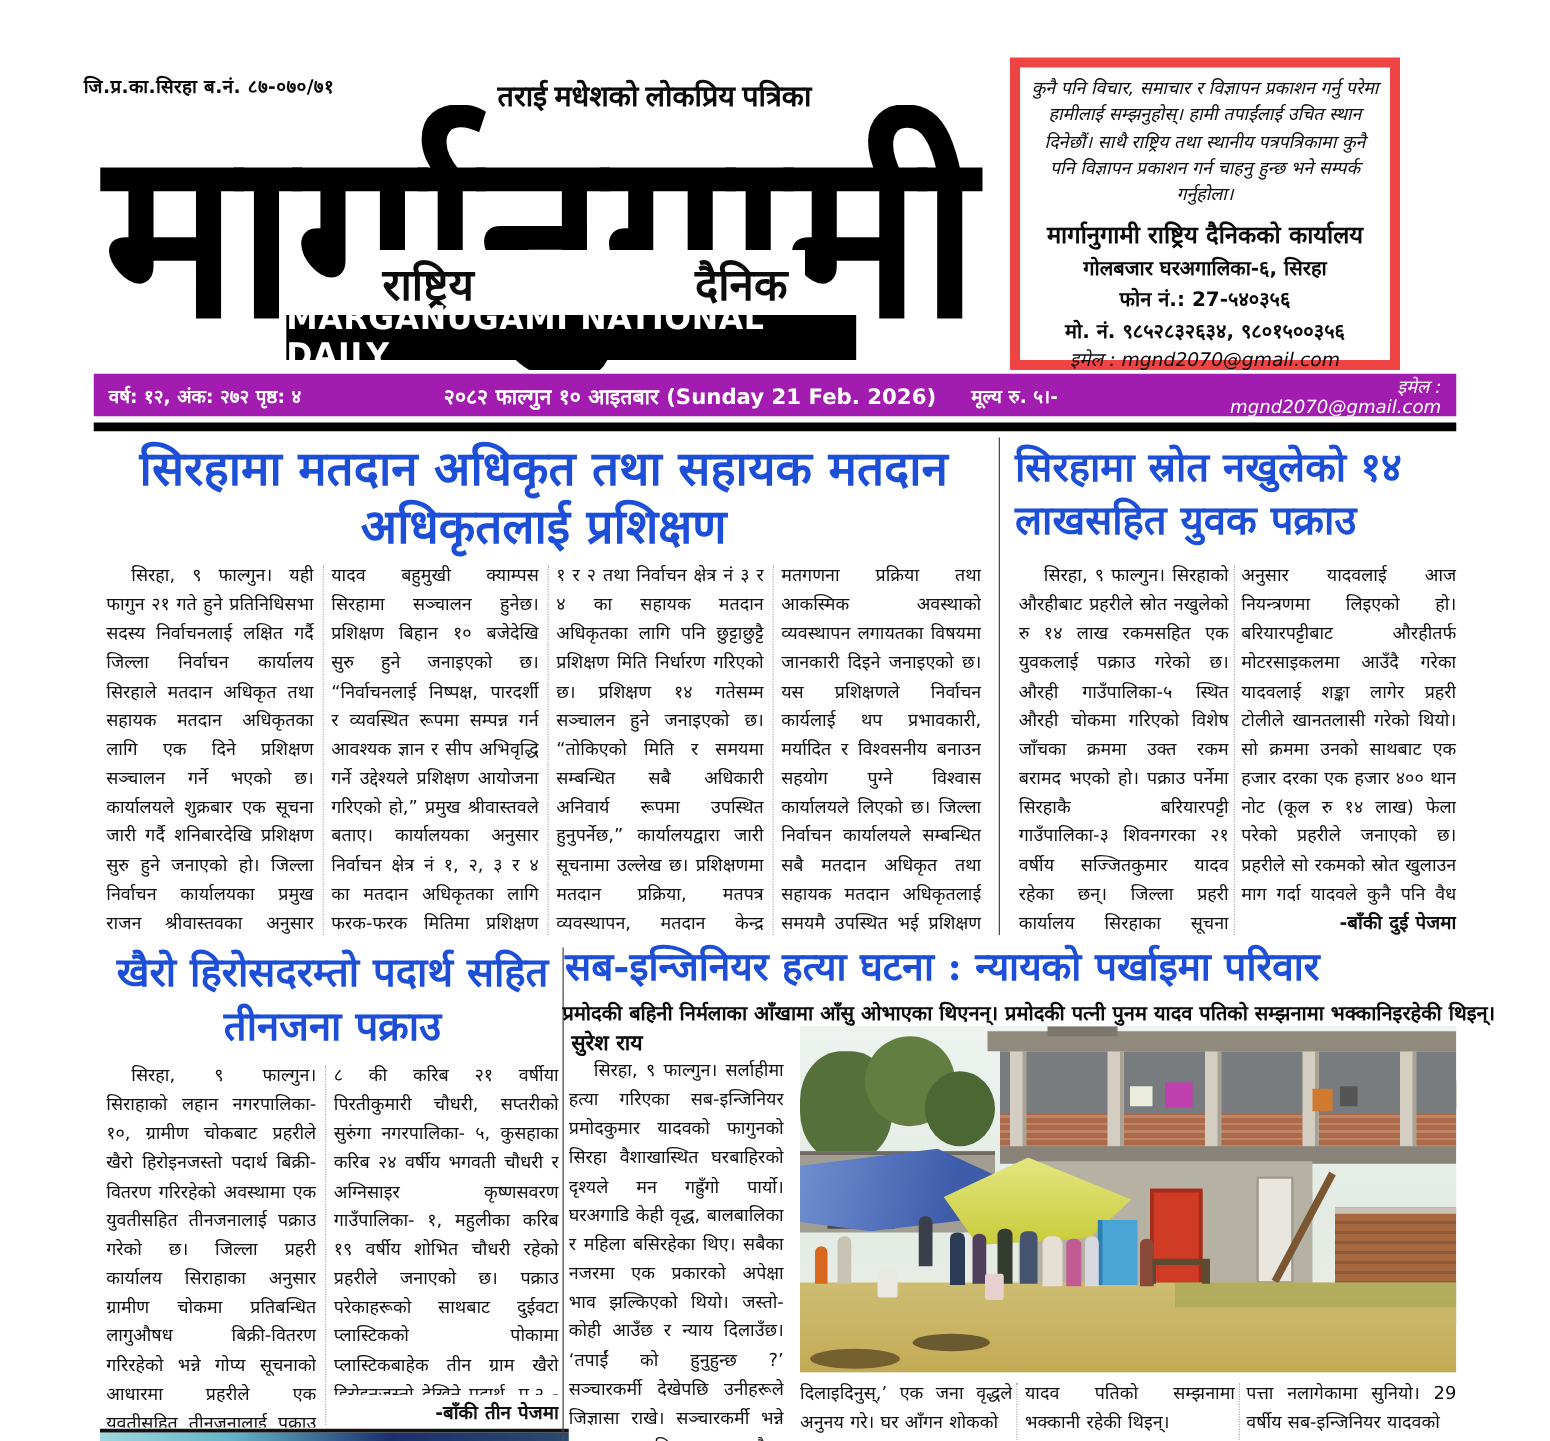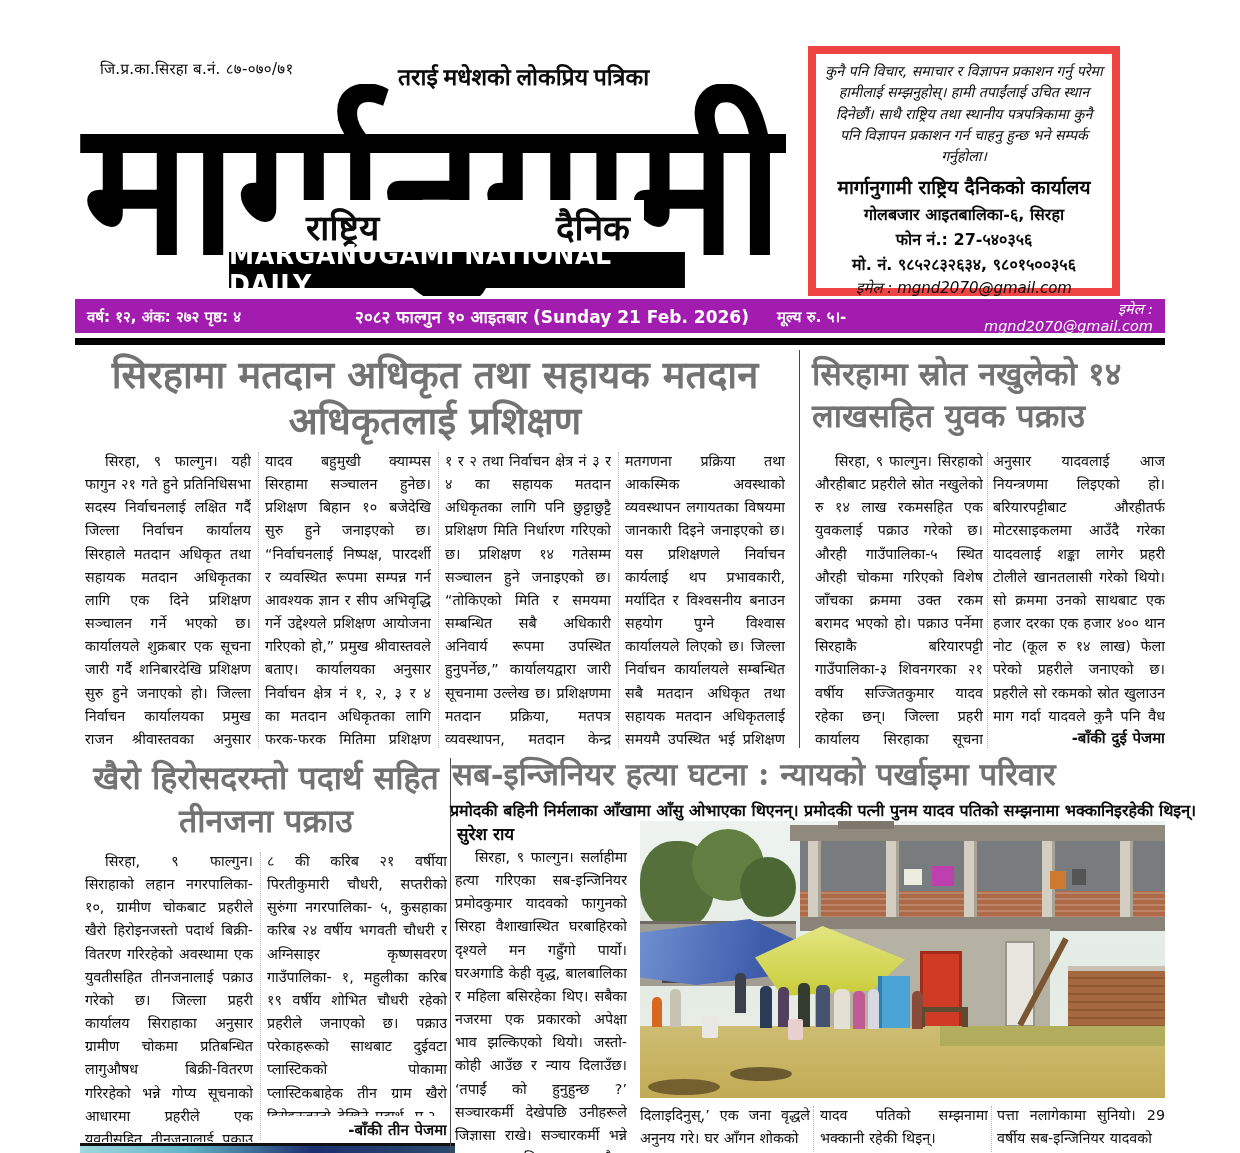--- a/index.html
+++ b/index.html
@@ -3,21 +3,21 @@
 <meta charset="utf-8">
 <style>
   html,body{margin:0;padding:0;background:#e8e8e8;}
   .page{
     position:relative;width:1240px;height:1153px;background:#ffffff;
     overflow:hidden;margin:0 auto;
     font-family:"DejaVu Sans",sans-serif;color:#0b0b0b;
   }
   .abs{position:absolute;}
   
-  .reg-no{left:100px;top:58px;font-size:15px;font-weight:400;letter-spacing:.3px;}
+  .reg-no{left:67px;top:58px;font-size:15px;font-weight:700;letter-spacing:.3px;}
   .tagline{left:398px;top:60px;font-size:23px;font-weight:800;font-family:Liberation Serif, serif;}
   .logo-wrap{left:80px;top:84px;width:706px;height:212px;}
   .logo-svg{display:block;width:706px;height:212px;}
   .logo-sub{left:292px;top:200px;width:352px;height:52px;background:#fff;
     display:flex;justify-content:space-between;align-items:center;padding:0 14px;
     font-size:35px;font-weight:700;font-family:"DejaVu Serif",serif;box-sizing:border-box;}
   .logo-eng{left:222px;top:252px;width:470px;height:36px;background:#000;color:#fff;
     display:flex;align-items:center;justify-content:center;font-size:26px;font-weight:800;
     letter-spacing:.5px;transform:scaleX(.97);}
   .contact-box{left:808px;top:46px;width:312px;height:250px;border:8px solid #ef4444;
@@ -28,21 +28,21 @@
   .cb-email{font-size:15px;font-style:italic;margin-top:2px;}
   
   .datebar{left:75px;top:299px;width:1090px;height:34px;background:#a21caf;color:#fff;
     display:flex;align-items:center;box-sizing:border-box;padding:0 12px;}
   .db-issue{font-size:15px;font-weight:700;width:240px;}
   .db-date{font-size:17px;font-weight:600;width:450px;text-align:center;}
   .db-price{font-size:15px;font-weight:700;width:170px;text-align:left;}
   .db-email{font-size:14.5px;font-style:italic;flex:1;text-align:right;}
   .rule-thick{left:75px;top:338px;width:1090px;height:7px;background:#000;}
   
-  .hl{font-family:"DejaVu Serif",serif;font-weight:700;line-height:1.22;color:#737373;}
+  .hl{font-family:"DejaVu Serif",serif;font-weight:700;line-height:1.22;color:#1d4ed8;}
   .hl1{left:85px;top:352px;width:700px;font-size:38px;text-align:center;}
   .hl2{left:812px;top:354px;width:353px;font-size:32px;text-align:left;line-height:1.3;}
   .hl3{left:85px;top:757px;width:362px;font-size:32px;text-align:center;line-height:1.35;}
   .hl4{left:452px;top:756px;width:714px;font-size:31px;text-align:left;white-space:nowrap;}
   .subhead4{left:450px;top:799px;width:716px;font-size:16px;text-align:right;white-space:nowrap;font-weight:600;}
   .byline{left:457px;top:822px;width:170px;font-size:17px;font-weight:800;}
   .col{font-size:14.3px;line-height:1.62;text-align:justify;overflow:hidden;word-spacing:.5px;color:#111;}
   .indent{text-indent:20px;}
   .colflex{display:flex;flex-direction:column;}
   .colflex .coltext{flex:1;overflow:hidden;}
@@ -71,21 +71,21 @@
   </div>
   <div class="abs logo-sub">
     <span>राष्ट्रिय</span>
     <span>दैनिक</span>
   </div>
   <div class="abs logo-eng">MARGANUGAMI NATIONAL DAILY</div>
 
   <div class="abs contact-box">
     <div class="cb-notice">कुनै पनि विचार, समाचार र विज्ञापन प्रकाशन गर्नु परेमा हामीलाई सम्झनुहोस्। हामी तपाईंलाई उचित स्थान दिनेछौं। साथै राष्ट्रिय तथा स्थानीय पत्रपत्रिकामा कुनै पनि विज्ञापन प्रकाशन गर्न चाहनु हुन्छ भने सम्पर्क गर्नुहोला।</div>
     <div class="cb-office">मार्गानुगामी राष्ट्रिय दैनिकको कार्यालय</div>
-    <div class="cb-line">गोलबजार आइतबालिका-६, सिरहा</div>
+    <div class="cb-line">गोलबजार घरअगालिका-६, सिरहा</div>
     <div class="cb-line">फोन नं.: 27-५४०३५६</div>
     <div class="cb-line">मो. नं. ९८५२८३२६३४, ९८०१५००३५६</div>
     <div class="cb-email">इमेल : mgnd2070@gmail.com</div>
   </div>
 
   <div class="abs datebar">
     <div class="db-issue">वर्ष: १२, अंक: २७२ पृष्ठ: ४</div>
     <div class="db-date">२०८२ फाल्गुन १० आइतबार (Sunday 21 Feb. 2026)</div>
     <div class="db-price">मूल्य रु. ५।-</div>
     <div class="db-email">इमेल : mgnd2070@gmail.com</div>

